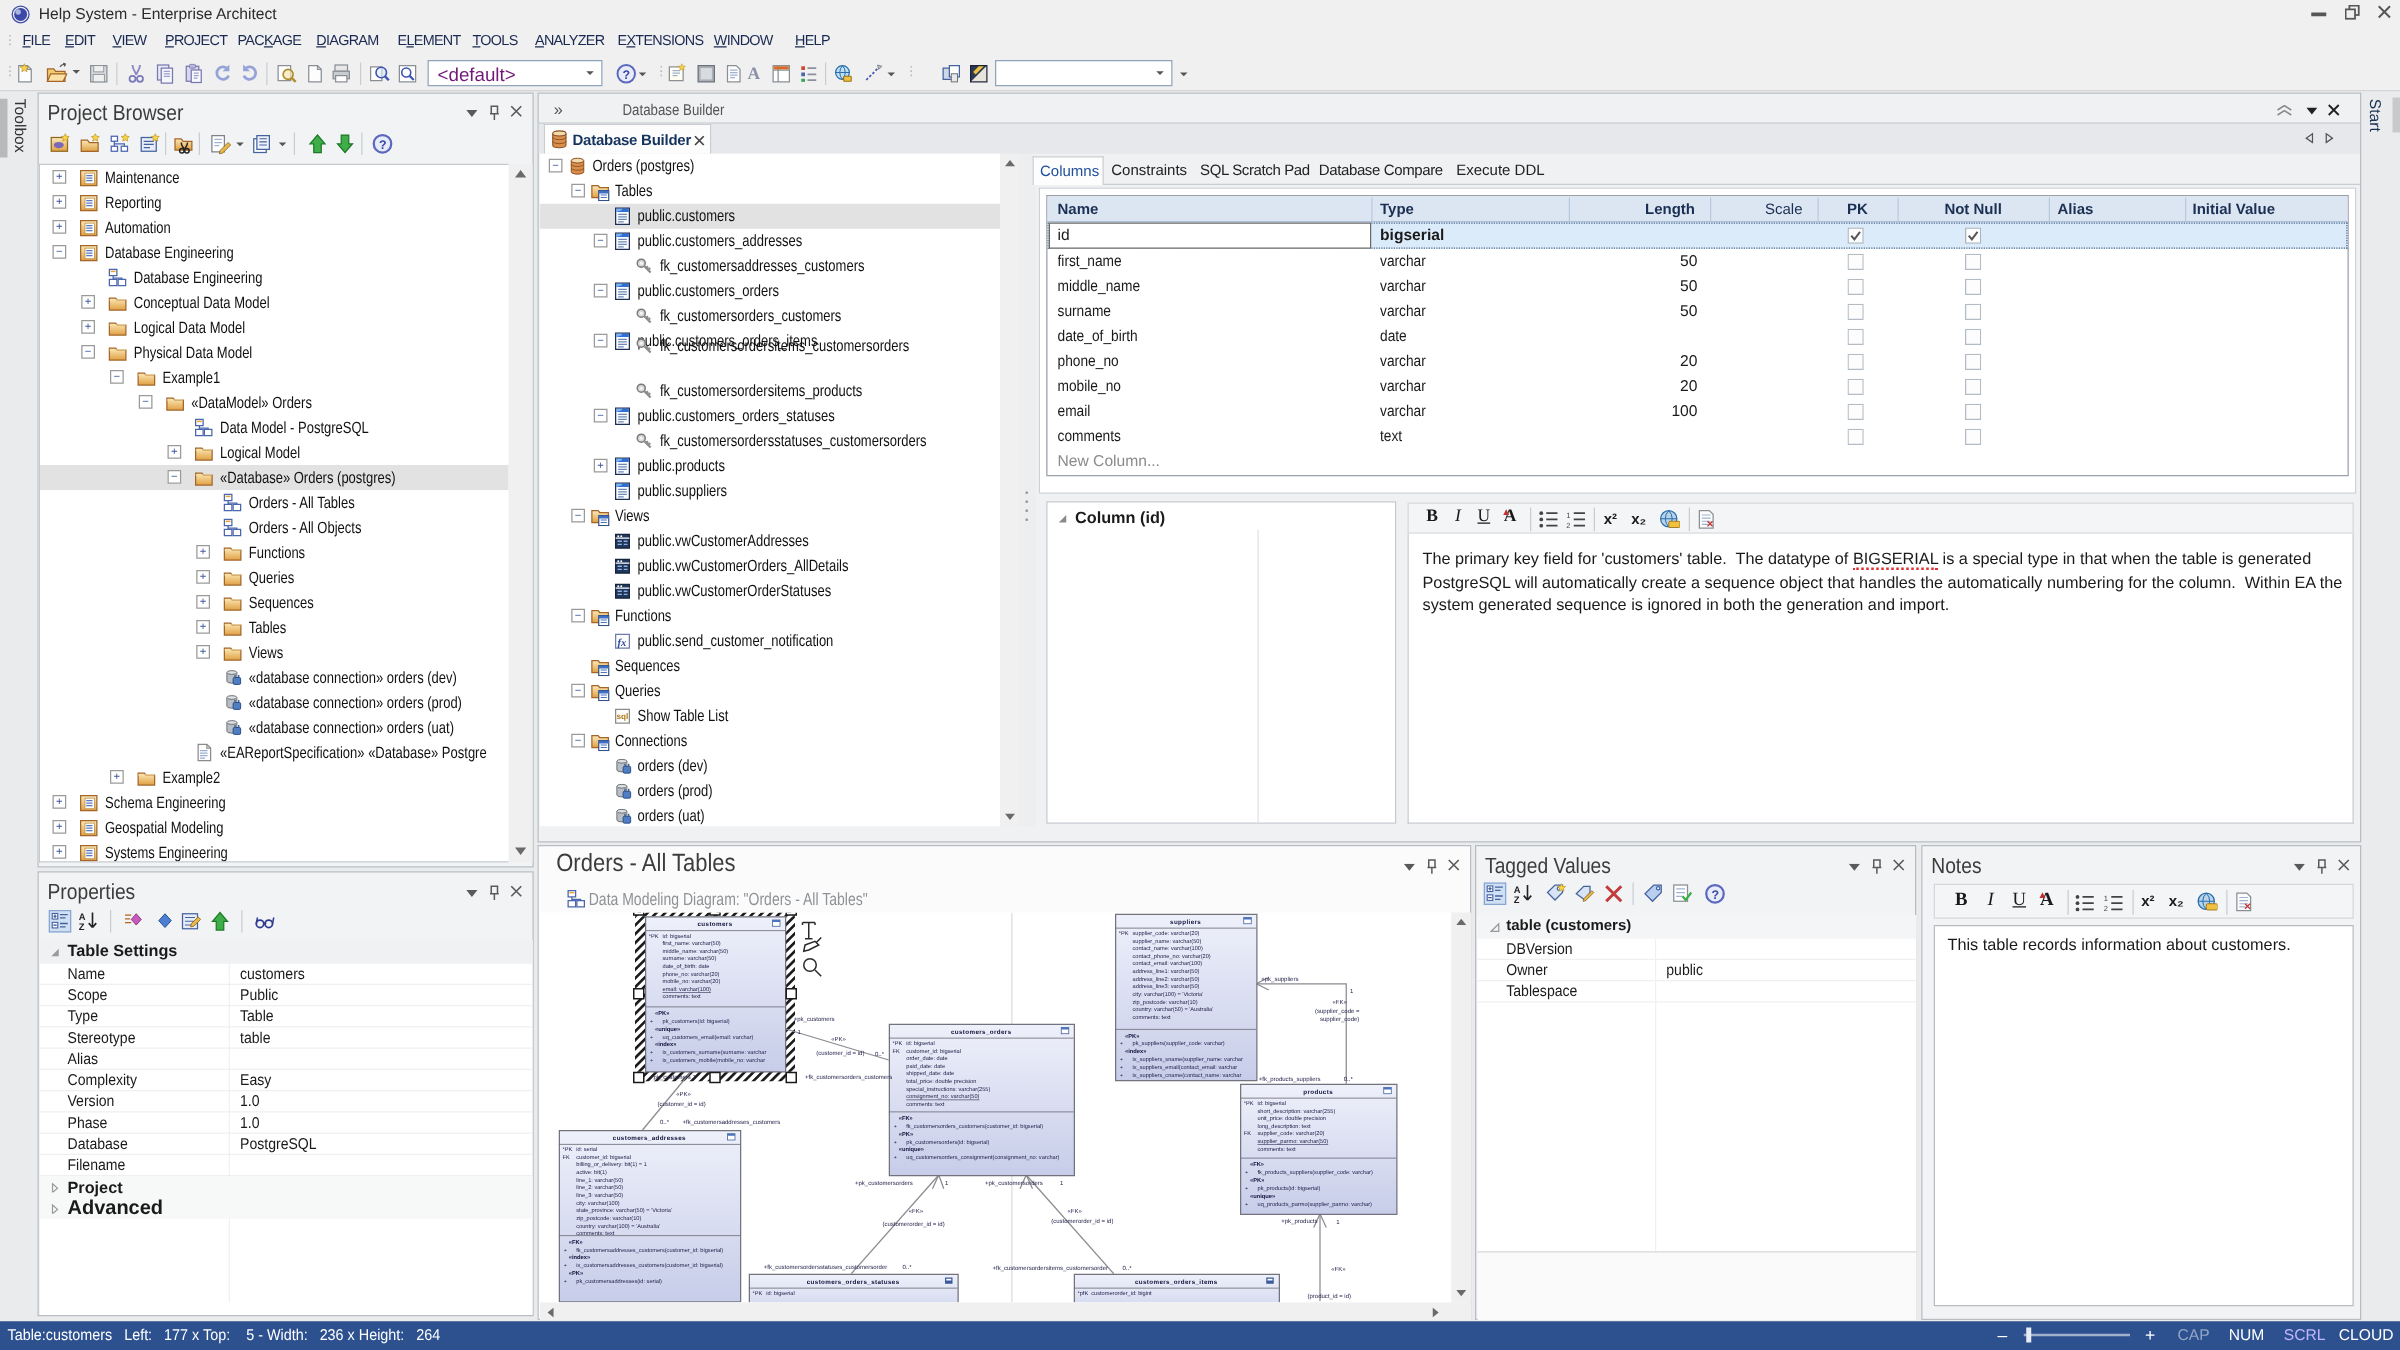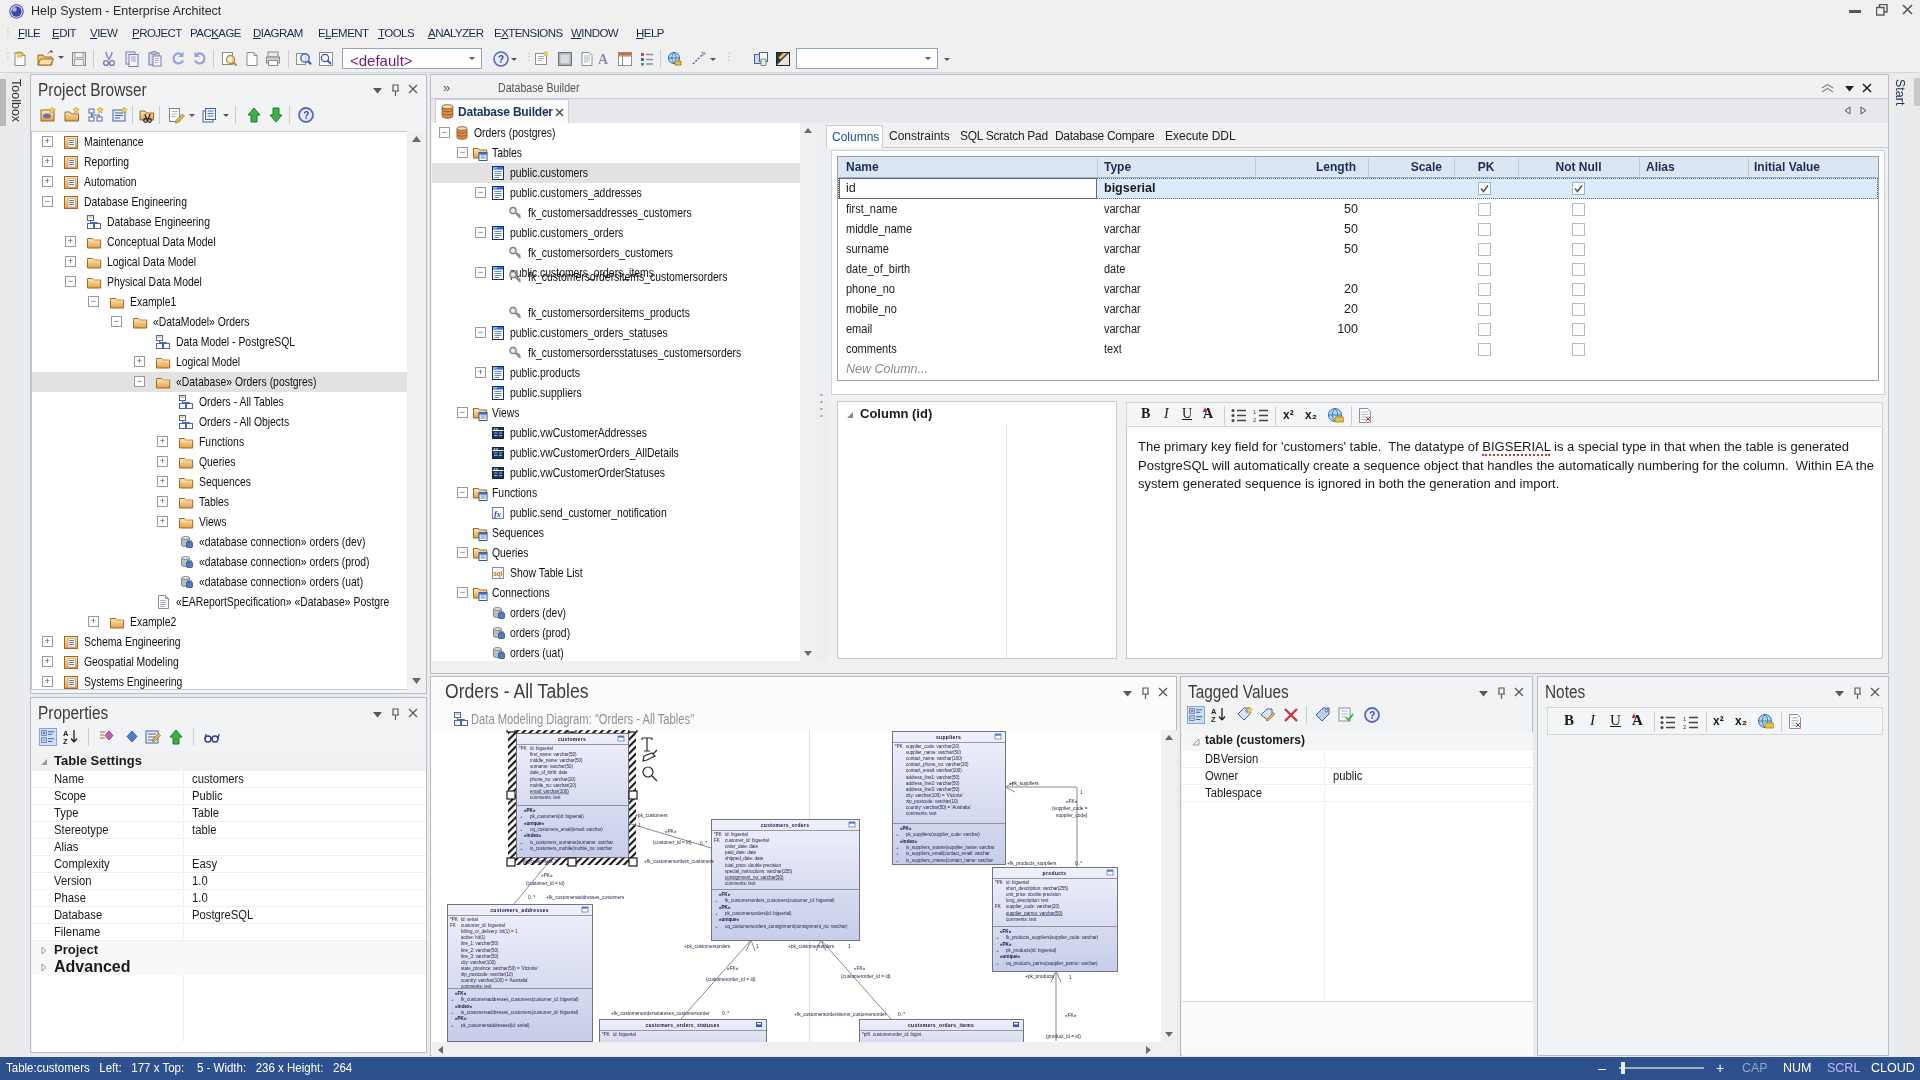--- a/index.html
+++ b/index.html
@@ -869,21 +869,21 @@
 <span class="abs" style="left:226px;top:4px;font-size:12px;color:#222;letter-spacing:-0.3px">Database Compare</span>
 <span class="abs" style="left:336px;top:4px;font-size:12px;color:#222">Execute DDL</span>
 <div class="abs" style="left:2px;top:25px;width:1054px;height:245px;background:#fff;border:1px solid #cdd2d8"></div>
 <div class="abs" style="left:8px;top:31px;width:1042px;height:225px;background:#fff;border:1px solid #9aa0a8">
 <div class="abs" style="left:0;top:0;width:1040px;height:21px;background:#dce6f2;border-bottom:1px solid #9db4cf"></div>
 <span class="gcell" style="left:8px;top:3px;color:#1a2f52;font-weight:bold;font-size:12px">Name</span>
 <span class="gcell" style="left:266px;top:3px;color:#1a2f52;font-weight:bold;font-size:12px">Type</span>
 <span class="abs" style="left:259px;top:1px;width:1px;height:19px;background:#b9cade"></span>
 <span class="gcell" style="left:417px;width:101px;top:3px;text-align:right;color:#1a2f52;font-weight:bold;font-size:12px">Length</span>
 <span class="abs" style="left:417px;top:1px;width:1px;height:19px;background:#b9cade"></span>
-<span class="gcell" style="left:530px;width:74px;top:3px;text-align:right;color:#1a2f52;font-weight:bold;font-size:12px">Scale</span>
+<span class="gcell" style="left:530px;width:74px;top:3px;text-align:right;color:#1a2f52;font-weight:normal;font-size:12px">Scale</span>
 <span class="abs" style="left:530px;top:1px;width:1px;height:19px;background:#b9cade"></span>
 <span class="gcell" style="left:616px;width:64px;top:3px;text-align:center;color:#1a2f52;font-weight:bold;font-size:12px">PK</span>
 <span class="abs" style="left:616px;top:1px;width:1px;height:19px;background:#b9cade"></span>
 <span class="gcell" style="left:680px;width:121px;top:3px;text-align:center;color:#1a2f52;font-weight:bold;font-size:12px">Not Null</span>
 <span class="abs" style="left:680px;top:1px;width:1px;height:19px;background:#b9cade"></span>
 <span class="gcell" style="left:808px;top:3px;color:#1a2f52;font-weight:bold;font-size:12px">Alias</span>
 <span class="abs" style="left:801px;top:1px;width:1px;height:19px;background:#b9cade"></span>
 <span class="gcell" style="left:916px;top:3px;color:#1a2f52;font-weight:bold;font-size:12px">Initial Value</span>
 <span class="abs" style="left:910px;top:1px;width:1px;height:19px;background:#b9cade"></span>
 <div class="abs" style="left:0;top:21px;width:1040px;height:21px;background:#dcebfa;outline:1px dotted #4a6a8a;outline-offset:-1px"></div>
@@ -962,21 +962,21 @@
           <rect x="0.5" y="0.5" width="12" height="12" fill="#fdfdfd" stroke="#b3bcc4"></rect>
         </svg>
 <span class="gcell" style="left:8px;top:185px;transform:scaleX(.88);transform-origin:0 50%">comments</span>
 <span class="gcell" style="left:266px;top:185px;transform:scaleX(.88);transform-origin:0 50%">text</span>
 <svg class="abs" style="left:640px;top:186px" width="13" height="13">
           <rect x="0.5" y="0.5" width="12" height="12" fill="#fdfdfd" stroke="#b3bcc4"></rect>
         </svg>
 <svg class="abs" style="left:734px;top:186px" width="13" height="13">
           <rect x="0.5" y="0.5" width="12" height="12" fill="#fdfdfd" stroke="#b3bcc4"></rect>
         </svg>
-<span class="gcell" style="left:8px;top:205px;font-style:italic;color:#8a8a8a">New Column...</span>
+<span class="gcell" style="left:8px;top:205px;color:#8a8a8a">New Column...</span>
 </div>
 <div class="abs" style="left:8px;top:276px;width:280px;height:258px;background:#fff;border:1px solid #c5c9ce">
 <svg class="abs" style="left:8px;top:9px" width="8" height="8">
           <path d="M7 1 v6 h-6 z" fill="#8a8a8a"></path>
         </svg>
 <b style="position:absolute;left:22px;top:4px;font-size:13px">Column (id)</b>
 <span class="abs" style="left:168px;top:22px;width:1px;height:234px;background:#e4e4e4"></span>
 </div>
 <div class="abs" style="left:297px;top:277px;width:757px;height:25px;background:#f4f5f6;border:1px solid #d4d7da">
 <b class="abs" style="left:14px;top:3px;font-size:14px;font-family:'Liberation Serif',serif">B</b>
@@ -1385,20 +1385,23 @@
         <path d="M1.5 8 h13 M8 1.5 a9 9 0 0 1 0 13 M8 1.5 a9 9 0 0 0 0 13" fill="none" stroke="#2a6daa" stroke-width=".8"></path>
         <rect x="8" y="10" width="9" height="5" rx="1" fill="#f0c040" stroke="#9a7210" stroke-width=".7"></rect>
       </svg>
 <span class="abs" style="left:233px;top:4px;width:1px;height:20px;background:#c9cdd1"></span>
 <svg class="abs" style="left:240px;top:5px" width="14" height="17">
         <path d="M1.5 1.5 h8 l3 3 v11 h-11 z" fill="#fdfdfd" stroke="#8a8f94"></path>
         <path d="M3.5 5h7M3.5 7.5h7M3.5 10h7M3.5 12.5h5" stroke="#9fb3d1" stroke-width=".9"></path>
         <path d="M8 10 l4 4 M12 10 l-4 4" stroke="#c03030" stroke-width="1"></path>
       </svg>
 </div>
+<div class="abs" style="left:9px;top:63px;width:336px;height:305px;background:#fff;border:1px solid #b8bcc0">
+<span class="abs" style="left:10px;top:7px;font-size:13px">This table records information about customers.</span>
+</div>
 </div>
 <div class="abs" style="left:1914px;top:78px;width:6px;height:28px;background:#c9c9c9"></div>
 <div class="abs" style="left:1893px;top:80px;width:16px;height:30px">
     <span style="position:absolute;left:-8px;top:7px;font-size:12.5px;color:#1a2f52;transform:rotate(90deg);transform-origin:center;white-space:nowrap;display:inline-block;width:30px">Start</span>
   </div>
 <div class="abs" id="statusbar">
 <span class="abs" style="left:6px;top:4px;transform:scaleX(.92);transform-origin:0 50%">Table:customers&nbsp;&nbsp;&nbsp;Left:&nbsp;&nbsp;&nbsp;177 x Top:&nbsp;&nbsp;&nbsp;&nbsp;5 - Width:&nbsp;&nbsp;&nbsp;236 x Height:&nbsp;&nbsp;&nbsp;264</span>
 <span class="abs" style="left:1598px;top:3px;font-size:14px">–</span>
 <span class="abs" style="left:1619px;top:10px;width:85px;height:2px;background:#9fb0ca"></span>
 <span class="abs" style="left:1621px;top:5px;width:4px;height:12px;background:#e8ecf4"></span>

